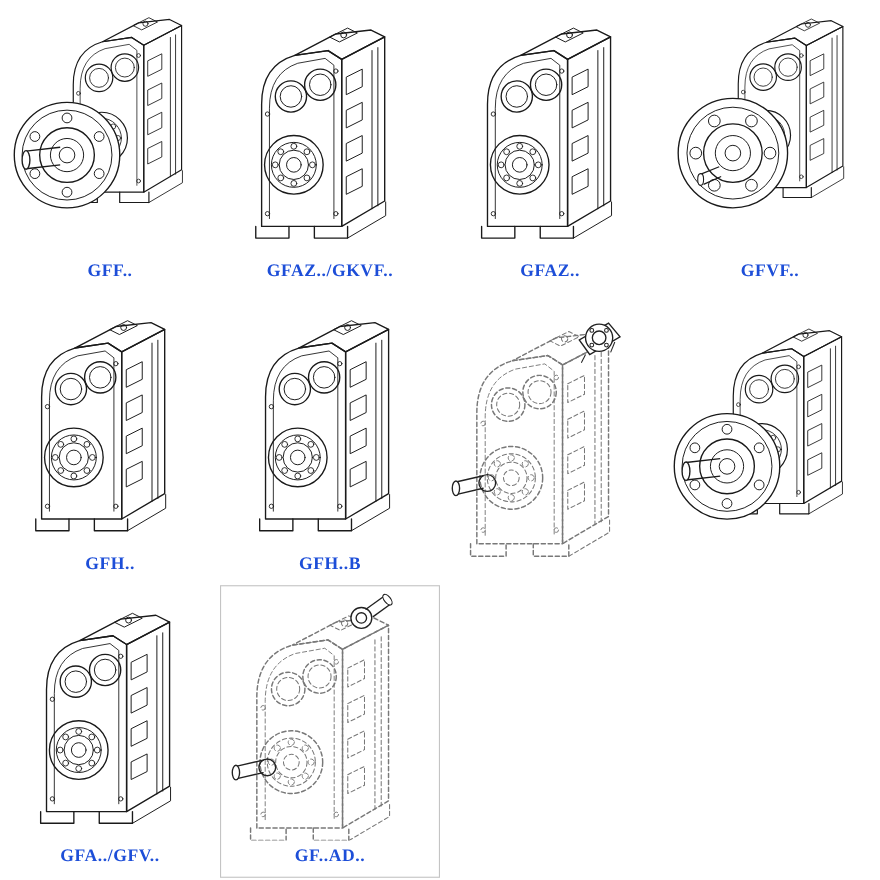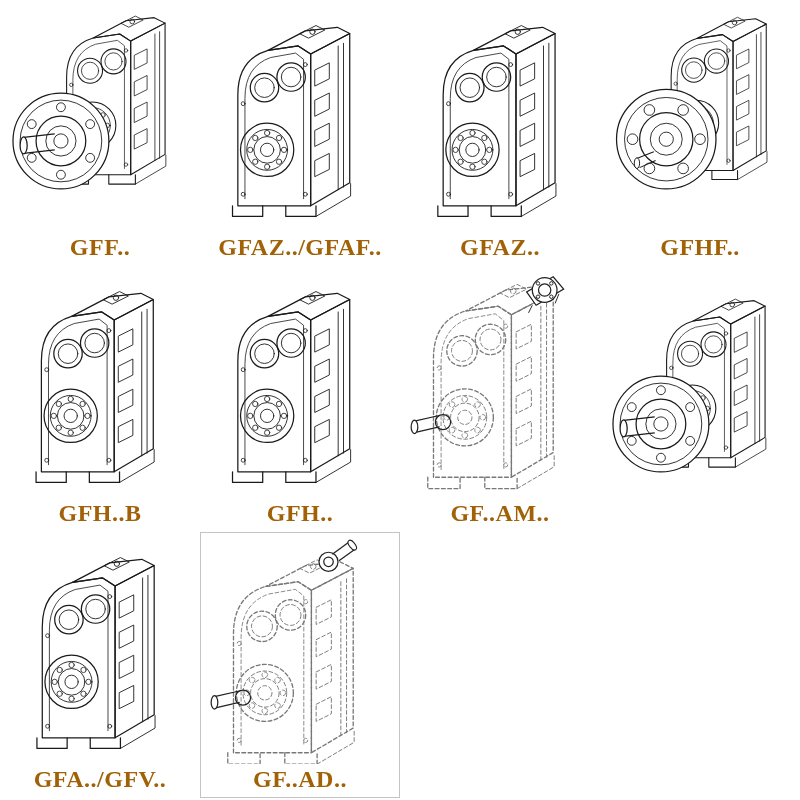--- a/index.html
+++ b/index.html
@@ -50,23 +50,23 @@
   }
   .cell.ghost .art svg {
     transform: scale(1.07);
     transform-origin: 50% 55%;
   }
   .label {
     height: 34px;
     line-height: 30px;
     font-family: "Liberation Serif", "DejaVu Serif", serif;
     font-weight: 700;
-    font-size: 24px;
+    font-size: 16px;
     letter-spacing: 0.5px;
-    color: #a16207;
+    color: #1d4ed8;
     text-align: center;
     white-space: nowrap;
   }
   .defs-holder { position: absolute; width: 0; height: 0; overflow: hidden; }
 </style>
 </head>
 <body>
 
 <div class="defs-holder">
 <svg width="0" height="0" aria-hidden="true">
@@ -231,66 +231,65 @@
       </div>
       <figcaption class="label">GFF..</figcaption>
     </figure>
 
     <figure class="cell">
       <div class="art">
         <svg viewBox="0 0 200 250" aria-hidden="true">
             <use href="#housing-core"></use>
           </svg>
       </div>
-      <figcaption class="label">GFAZ../GFAF..</figcaption>
+      <figcaption class="label">GFAZ../GKVF..</figcaption>
     </figure>
 
     <figure class="cell">
       <div class="art">
         <svg viewBox="0 0 200 250" aria-hidden="true">
             <use href="#housing-core" transform="translate(6 0)"></use>
           </svg>
       </div>
       <figcaption class="label">GFAZ..</figcaption>
     </figure>
 
     <figure class="cell">
       <div class="art">
         <svg viewBox="0 0 200 250" aria-hidden="true">
             <use href="#unit-flange-front"></use>
           </svg>
       </div>
-      <figcaption class="label">GFHF..</figcaption>
+      <figcaption class="label">GFVF..</figcaption>
+    </figure>
+
+    <figure class="cell">
+      <div class="art">
+        <svg viewBox="0 0 200 250" aria-hidden="true">
+            <use href="#housing-core"></use>
+          </svg>
+      </div>
+      <figcaption class="label">GFH..</figcaption>
     </figure>
 
     <figure class="cell">
       <div class="art">
         <svg viewBox="0 0 200 250" aria-hidden="true">
             <use href="#housing-core" transform="translate(4 0)"></use>
           </svg>
       </div>
       <figcaption class="label">GFH..B</figcaption>
     </figure>
 
-    <figure class="cell">
-      <div class="art">
-        <svg viewBox="0 0 200 250" aria-hidden="true">
-            <use href="#housing-core"></use>
-          </svg>
-      </div>
-      <figcaption class="label">GFH..</figcaption>
-    </figure>
-
     <figure class="cell ghost">
       <div class="art">
         <svg viewBox="0 0 200 250" aria-hidden="true">
             <use href="#unit-am"></use>
           </svg>
       </div>
-      <figcaption class="label">GF..AM..</figcaption>
     </figure>
 
 
     <figure class="cell">
       <div class="art">
         <svg viewBox="0 0 200 250" aria-hidden="true">
             <use href="#unit-flange"></use>
           </svg>
       </div>
     </figure>

